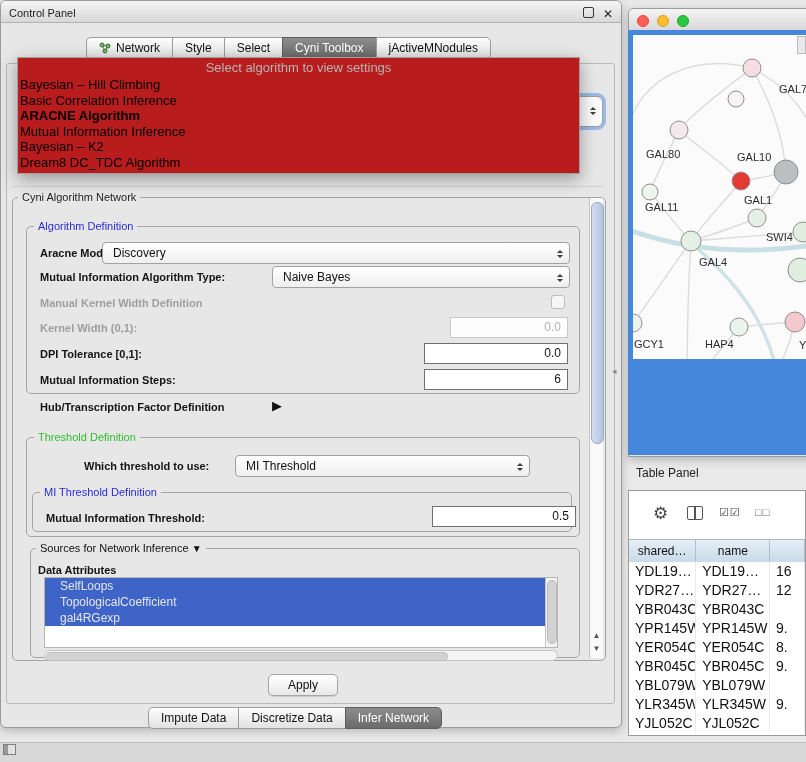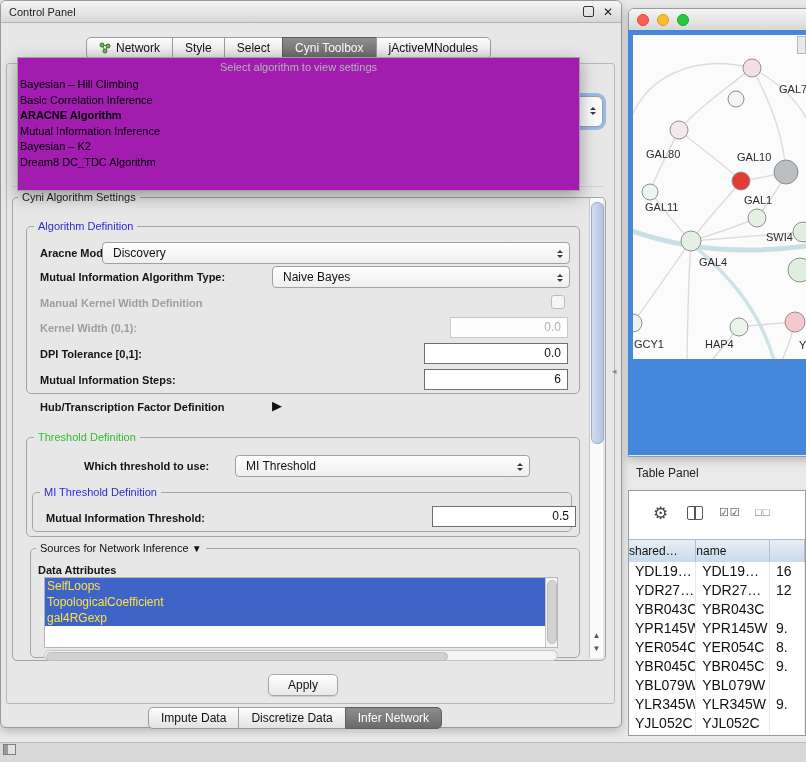--- a/index.html
+++ b/index.html
@@ -4,33 +4,33 @@
 <style>
   html,body{margin:0;padding:0}
   body{width:806px;height:762px;overflow:hidden;position:relative;background:#e9e9e9;
        font-family:"Liberation Sans","DejaVu Sans",sans-serif;font-size:12px;color:#111}
   .abs{position:absolute}
   
   .win{position:absolute;background:#e7e7e7;border:1px solid #9b9b9b;border-radius:6px;
        box-shadow:0 3px 10px rgba(0,0,0,.22)}
   .titlebar{position:absolute;left:0;top:0;right:0;height:22px;border-radius:5px 5px 0 0;
        background:linear-gradient(#f5f5f5,#d8d8d8);border-bottom:1px solid #b2b2b2;
-       display:flex;align-items:center;padding:0 8px;box-sizing:border-box}
+       display:flex;padding:6px 8px;box-sizing:border-box}
   .titlebar .t{font-size:11px;color:#222}
   .tl{width:12px;height:12px;border-radius:50%;display:inline-block;margin-right:8px;box-sizing:border-box}
   
   .seg{display:flex;position:absolute;height:22px;font-size:12px}
   .seg>div{background:linear-gradient(#fdfdfd,#e2e2e2);border:1px solid #9c9c9c;margin-left:-1px;
        padding:0 12px;line-height:20px;color:#111;display:flex;align-items:center;gap:5px;white-space:nowrap}
   .seg>div:first-child{border-radius:5px 0 0 5px;margin-left:0}
   .seg>div:last-child{border-radius:0 5px 5px 0}
   .seg>div.selected{background:linear-gradient(#8d8d8d,#6a6a6a);color:#fff;border-color:#5e5e5e}
   
-  .popup{position:absolute;background:#a21caf;border:1px solid #a0a0a0;z-index:50;
-       box-shadow:0 5px 16px rgba(0,0,0,.35);font-size:11px;padding-bottom:20px}
+  .popup{position:absolute;background:#b91c1c;border:1px solid #a0a0a0;z-index:50;
+       box-shadow:0 5px 16px rgba(0,0,0,.35);font-size:13px;padding-bottom:3px}
   .popup .ph{color:#b5b5b5;text-align:center;height:19px;line-height:19px}
   .popup .it{height:15.5px;line-height:15.5px;padding-left:2px;color:#000;white-space:nowrap}
   .popup .it.selected{font-weight:bold}
   
   .group{position:absolute;border:1px solid #a5a5a5;border-radius:5px}
   .glabel{position:absolute;background:#e7e7e7;padding:0 4px;font-size:11px;white-space:nowrap;z-index:2}
   .flabel{position:absolute;font-weight:bold;font-size:11px;color:#141414;white-space:nowrap}
   .flabel.disabled{color:#9e9e9e}
   
   .combo{position:absolute;height:22px;box-sizing:border-box;background:linear-gradient(#ffffff,#efefef);
@@ -41,34 +41,34 @@
   .field{position:absolute;height:21px;box-sizing:border-box;background:#fff;border:1px solid #707070;
        font-size:12px;line-height:19px;text-align:right;padding-right:6px}
   .field.disabled{border-color:#c9c9c9;color:#b1b1b1;background:#fdfdfd}
   .checkbox{position:absolute;width:14px;height:14px;box-sizing:border-box;border:1px solid #bdbdbd;
        border-radius:3px;background:#f6f6f6}
   .btn{position:absolute;box-sizing:border-box;background:linear-gradient(#ffffff,#e8e8e8);
        border:1px solid #a6a6a6;border-radius:5px;text-align:center;font-size:12px;line-height:20px;
        box-shadow:0 1px 1px rgba(0,0,0,.12)}
   
   .listbox{position:absolute;background:#fff;border:1px solid #b5b5b5;box-sizing:border-box;overflow:hidden}
-  .attr-item{height:16px;line-height:16px;font-size:12px;padding-left:2px;color:#fde047;
+  .attr-item{height:16px;line-height:16px;font-size:12px;padding-left:15px;color:#e5e5e5;
        background:#3f64c8;white-space:nowrap}
   .vscroll{position:absolute;background:#f3f3f3;border-left:1px solid #c4c4c4;box-sizing:border-box}
   .hscroll{position:absolute;background:#f4f4f4;border:1px solid #c4c4c4;border-radius:6px;box-sizing:border-box}
   .thumb{position:absolute;background:linear-gradient(90deg,#d3ddef,#b3c3de);border:1px solid #9aaac8;border-radius:6px}
   .thumb.gray{background:#d2d2d2;border-color:#bdbdbd}
   .sb-arrow{position:absolute;font-size:8px;color:#555;width:100%;text-align:center;line-height:12px}
   
   .trow{display:flex;height:19px;line-height:19px;font-size:14px;background:#fff}
   .trow>span{box-sizing:border-box;padding-left:6px;overflow:hidden;white-space:nowrap;border-right:1px solid #e7ebef}
   .tc0{width:78px}.tc1{width:86px}.tc2{width:40px}
   .thead{display:flex;height:22px;line-height:22px;font-size:12px;
        background:linear-gradient(#e6eff7,#c9daea);border-top:1px solid #a7bccf;border-bottom:1px solid #9fb4c8}
-  .thead>span{box-sizing:border-box;text-align:left;overflow:hidden;white-space:nowrap;border-right:1px solid #aebfd0}
+  .thead>span{box-sizing:border-box;text-align:center;overflow:hidden;white-space:nowrap;border-right:1px solid #aebfd0}
   #net-svg text{font-size:11px;fill:#2c2c2c}
   .e{stroke:#dcdcdc;stroke-width:1.4;fill:none}
   .te{stroke:#c8e0e5;stroke-width:5;fill:none}
   .te2{stroke:#cfe3e7;stroke-width:3.5;fill:none}
 </style>
 </head>
 <body>
 
 <div class="win" style="left:0;top:8;width:620px;height:726px">
   <div class="titlebar">
@@ -125,21 +125,21 @@
 
       <div class="it"><span>Mutual Information Inference</span></div>
 
       <div class="it"><span>Bayesian – K2</span></div>
 
       <div class="it"><span>Dream8 DC_TDC Algorithm</span></div>
     </div>
 </div>
 
 <div class="group" style="left:12px;top:197px;width:592px;height:462px"></div>
-<div class="glabel" style="left:18px;top:191px;color:#222">Cyni Algorithm Settings</div>
+<div class="glabel" style="left:18px;top:191px;color:#222">Cyni Algorithm Network</div>
 
 <div class="abs" style="left:589px;top:198px;width:14px;height:460px;background:#fafafa;border-left:1px solid #c6c6c6;box-sizing:border-box">
   <div class="thumb" style="left:1px;top:4px;width:11px;height:240px"></div>
   <div class="sb-arrow" style="bottom:16px">▲</div>
   <div class="sb-arrow" style="bottom:3px">▼</div>
 </div>
 
 <div class="group" style="left:26px;top:226px;width:552px;height:166px"></div>
 <div class="glabel" style="left:34px;top:220px;color:#2b2bd6">Algorithm Definition</div>
 

